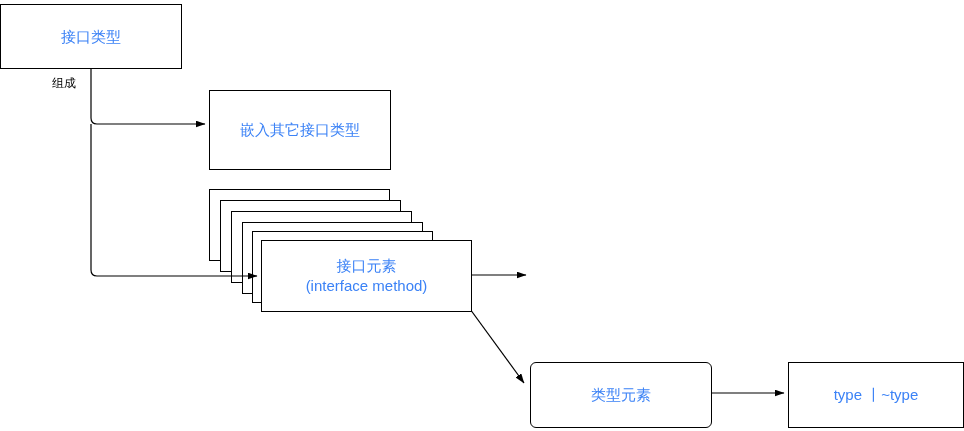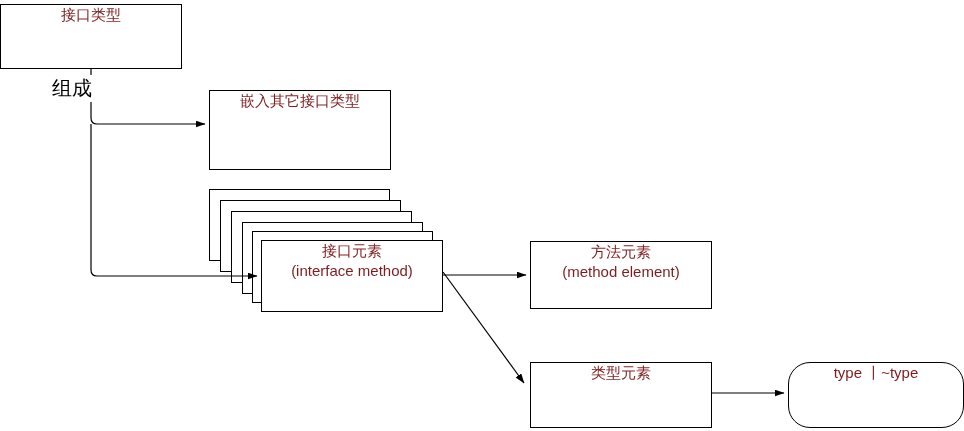--- a/index.html
+++ b/index.html
@@ -18,39 +18,40 @@
     overflow: hidden;
   }
   .node {
     position: absolute;
     box-sizing: border-box;
     border: 1px solid #000000;
     background: #ffffff;
     display: flex;
     flex-direction: column;
     align-items: center;
+    justify-content: center;
     text-align: center;
-    color: #7f1d1d;
+    color: #3b82f6;
     font-size: 15px;
     line-height: 1.32;
     z-index: 5;
   }
   .node .ln {
     display: block;
     white-space: nowrap;
   }
   .stack-card {
     position: absolute;
     box-sizing: border-box;
     border: 1px solid #000000;
     background: #ffffff;
   }
   .edge-label {
     position: absolute;
-    font-size: 20px;
+    font-size: 12px;
     color: #000000;
     background: #ffffff;
     white-space: nowrap;
     z-index: 8;
     padding: 0 1px;
   }
   svg.edges {
     position: absolute;
     left: 0;
     top: 0;
@@ -87,35 +88,31 @@
   </div>
 
   <div class="node" style="left:0px; top:4px; width:182px; height:65px;">
     <span class="ln">接口类型</span>
   </div>
 
   <div class="node" style="left:209px; top:90px; width:182px; height:80px;">
     <span class="ln">嵌入其它接口类型</span>
   </div>
 
-  <div class="node" style="left:261px; top:240px; width:182px; height:72px; z-index:7;">
+  <div class="node" style="left:261px; top:240px; width:211px; height:72px; z-index:7;">
     <span class="ln">接口元素</span>
     <span class="ln">(interface method)</span>
   </div>
 
-  <div class="node" style="left:530px; top:241px; width:182px; height:68px;">
-    <span class="ln">方法元素</span>
-    <span class="ln">(method element)</span>
-  </div>
 
-  <div class="node" style="left:530px; top:362px; width:182px; height:66px;">
+  <div class="node" style="left:530px; top:362px; width:182px; height:66px;border-radius:6px;">
     <span class="ln">类型元素</span>
   </div>
 
-  <div class="node" style="left:788px; top:362px; width:176px; height:66px;border-radius:22px;">
+  <div class="node" style="left:788px; top:362px; width:176px; height:66px;">
     <span class="ln">type  丨~type</span>
   </div>
 
   <svg class="edges over" viewBox="0 0 964 431" xmlns="http://www.w3.org/2000/svg">
     <defs>
       <marker id="arrowhead2" markerWidth="10" markerHeight="7" refX="9.5" refY="3.5" orient="auto" markerUnits="userSpaceOnUse">
         <polygon points="0 0, 10 3.5, 0 7" fill="#000000"></polygon>
       </marker>
     </defs>
 

